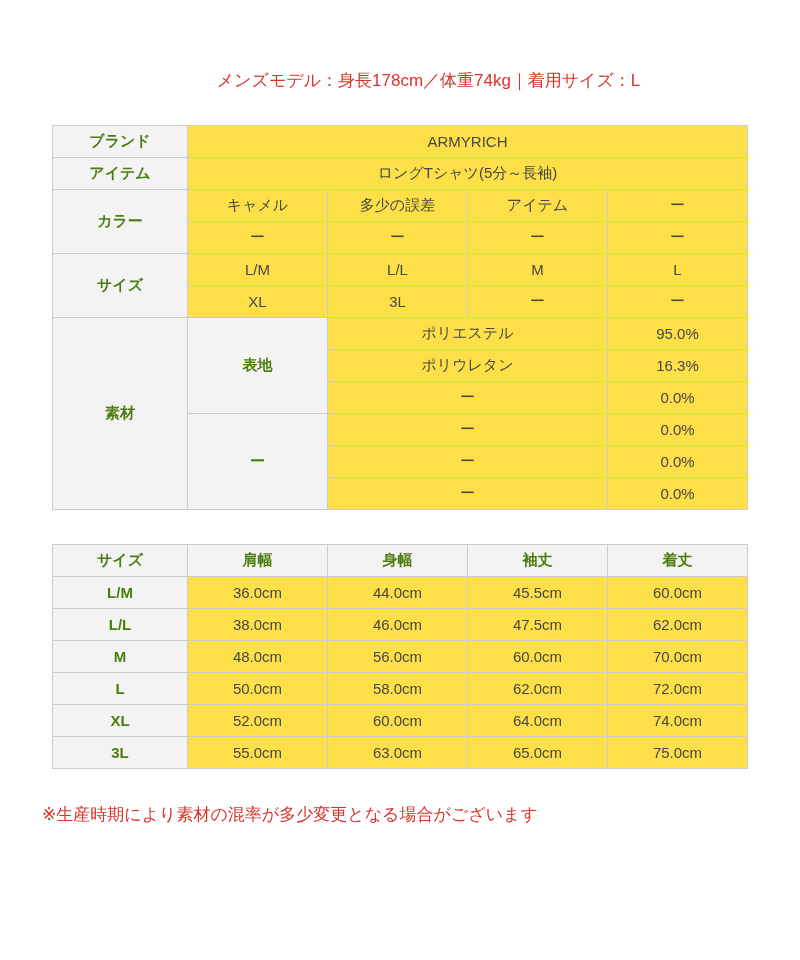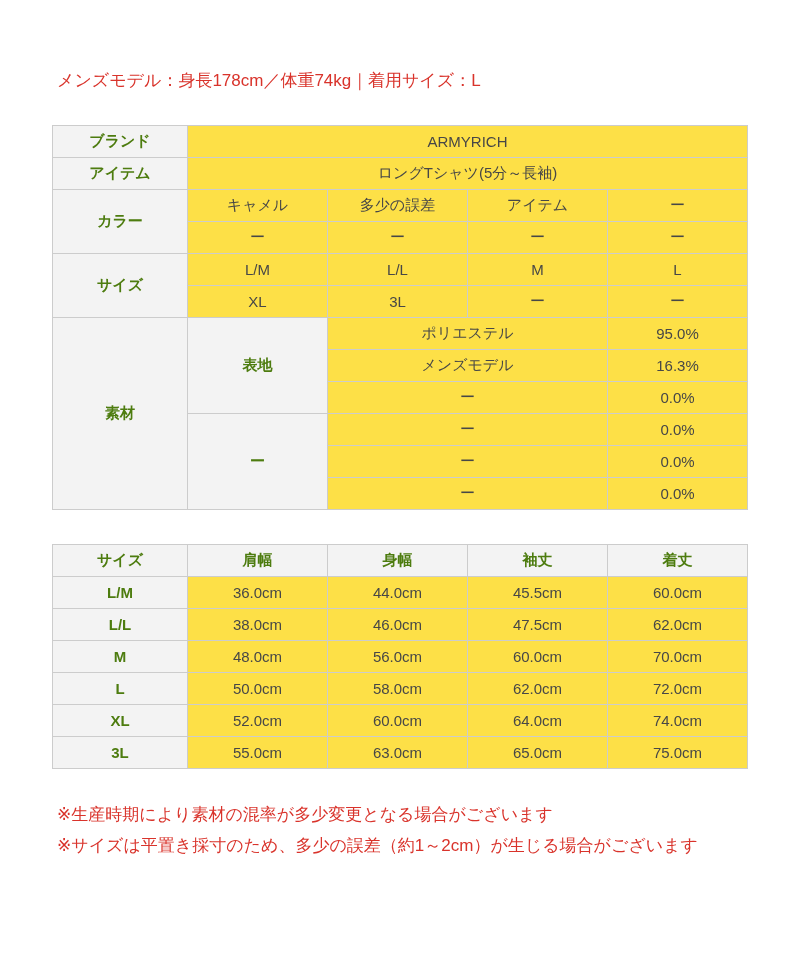--- a/index.html
+++ b/index.html
@@ -16,21 +16,21 @@
   .page {
     padding-top: 66px;
   }
   .model-info {
     margin-left: 57px;
     color: #d9332b;
     font-size: 17px;
     line-height: 30px;
     font-weight: 400;
   }
-  .model-info .line { white-space: nowrap; }
+  .model-info .line { white-space: nowrap; text-align: center; }
 
   table.spec {
     border-collapse: collapse;
     margin-left: 52px;
     width: 695px;
     table-layout: fixed;
   }
   table.spec th, table.spec td {
     border: 1px solid #cccccc;
     text-align: center;
@@ -47,21 +47,21 @@
   }
   table.spec td {
     background: #fde047;
     color: #474747;
     font-weight: 400;
   }
   .product-table { margin-top: 29px; }
   .size-table   { margin-top: 34px; }
 
   .notes {
-    margin-left: 57px;
+    margin-left: 42px;
     margin-top: 30px;
     color: #d9332b;
     font-size: 17px;
     line-height: 31px;
     font-weight: 400;
   }
   .notes .line { white-space: nowrap; }
 
   .col-label { width: 135px; }
   .col-data  { width: 140px; }
@@ -118,21 +118,21 @@
         <td>ー</td>
         <td>ー</td>
       </tr>
       <tr>
         <th rowspan="6">素材</th>
         <th rowspan="3">表地</th>
         <td colspan="2">ポリエステル</td>
         <td>95.0%</td>
       </tr>
       <tr>
-        <td colspan="2">メンズモデル</td>
+        <td colspan="2">ポリウレタン</td>
         <td>16.3%</td>
       </tr>
       <tr>
         <td colspan="2">ー</td>
         <td>0.0%</td>
       </tr>
       <tr>
         <th rowspan="3">ー</th>
         <td colspan="2">ー</td>
         <td>0.0%</td>
@@ -204,16 +204,15 @@
         <td>55.0cm</td>
         <td>63.0cm</td>
         <td>65.0cm</td>
         <td>75.0cm</td>
       </tr>
     </tbody>
   </table>
 
   <div class="notes">
     <div class="line">※生産時期により素材の混率が多少変更となる場合がございます</div>
-    <div class="line">※サイズは平置き採寸のため、多少の誤差（約1～2cm）が生じる場合がございます</div>
   </div>
 
 </div>
 
 </body></html>

